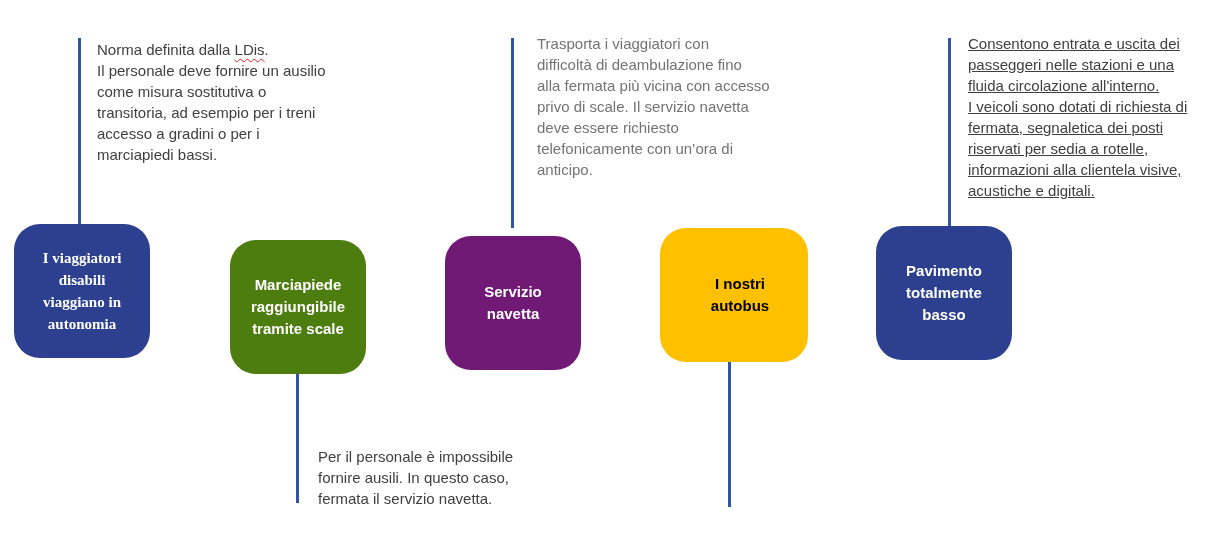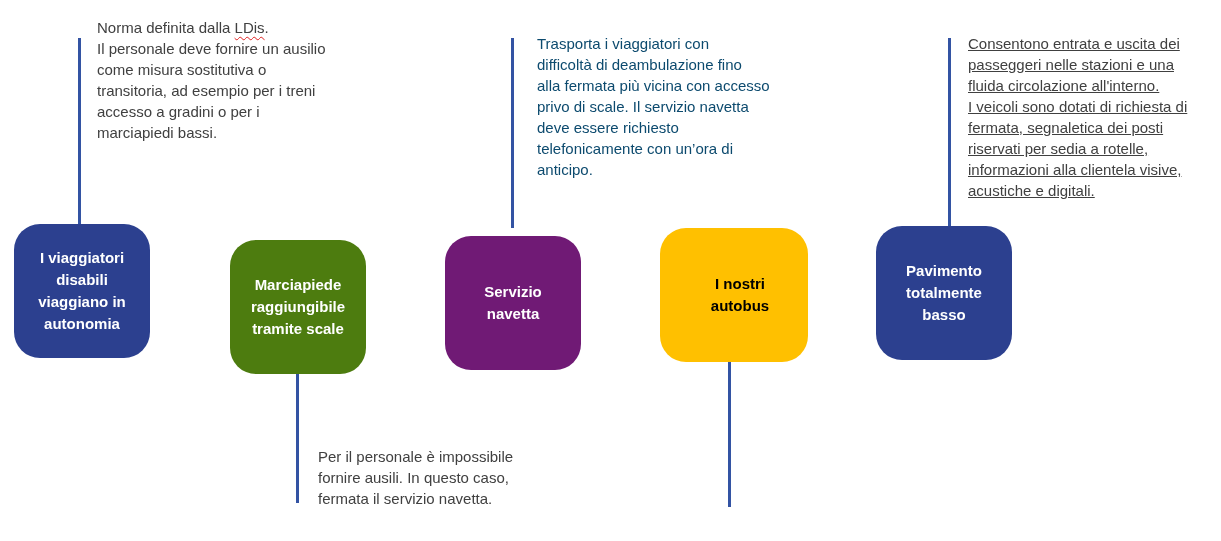--- a/index.html
+++ b/index.html
@@ -54,28 +54,28 @@
 <body>
 
 <div class="canvas">
 
   <div class="connector" style="left: 78px; top: 38px; height: 190px; background: rgb(51, 83, 163);"></div>
   <div class="connector" style="left: 296px; top: 356px; height: 147px; background: rgb(51, 83, 163);"></div>
   <div class="connector" style="left: 511px; top: 38px; height: 190px; background: rgb(51, 83, 163);"></div>
   <div class="connector" style="left: 728px; top: 360px; height: 147px; background: rgb(51, 83, 163);"></div>
   <div class="connector" style="left: 948px; top: 38px; height: 190px; background: rgb(51, 83, 163);"></div>
 
-  <div class="annotation" style="left: 97px; top: 17px; width: 255px; color: rgb(64, 64, 64);"><span>Norma definita dalla </span><span class="misspelled" style="text-decoration-color: rgb(224, 32, 32);">LDis</span><span>.
+  <div class="annotation" style="left: 97px; top: 39px; width: 255px; color: rgb(64, 64, 64);"><span>Norma definita dalla </span><span class="misspelled" style="text-decoration-color: rgb(224, 32, 32);">LDis</span><span>.
 Il personale deve fornire un ausilio
 come misura sostitutiva o
 transitoria, ad esempio per i treni
 accesso a gradini o per i
 marciapiedi bassi.</span></div>
 
-  <div class="annotation" style="left: 537px; top: 33px; width: 255px; color: #0c4a6e;">Trasporta i viaggiatori con
+  <div class="annotation" style="left: 537px; top: 33px; width: 255px; color: #737373;">Trasporta i viaggiatori con
 difficoltà di deambulazione fino
 alla fermata più vicina con accesso
 privo di scale. Il servizio navetta
 deve essere richiesto
 telefonicamente con un’ora di
 anticipo.</div>
 
   <div class="annotation" style="left: 968px; top: 33px; width: 245px; color: rgb(64, 64, 64); text-decoration: underline;">Consentono entrata e uscita dei
 passeggeri nelle stazioni e una
 fluida circolazione all'interno.
@@ -83,21 +83,21 @@
 fermata, segnaletica dei posti
 riservati per sedia a rotelle,
 informazioni alla clientela visive,
 acustiche e digitali.</div>
 
   <div class="annotation" style="left: 318px; top: 446px; width: 235px; color: rgb(64, 64, 64);">Per il personale è impossibile
 fornire ausili. In questo caso,
 fermata il servizio navetta.</div>
 
 
-  <div class="box" style="left: 14px; top: 224px; background: rgb(44, 64, 143); color: rgb(255, 255, 255);">
+  <div class="box" style="left: 14px; top: 224px; background: rgb(44, 64, 143); color: rgb(255, 255, 255); font-family: Liberation Serif, serif;">
     <div class="box-label">I viaggiatori
 disabili
 viaggiano in
 autonomia</div>
   </div>
 
   <div class="box" style="left: 230px; top: 240px; background: #4d7c0f; color: rgb(255, 255, 255);">
     <div class="box-label">Marciapiede
 raggiungibile
 tramite scale</div>

